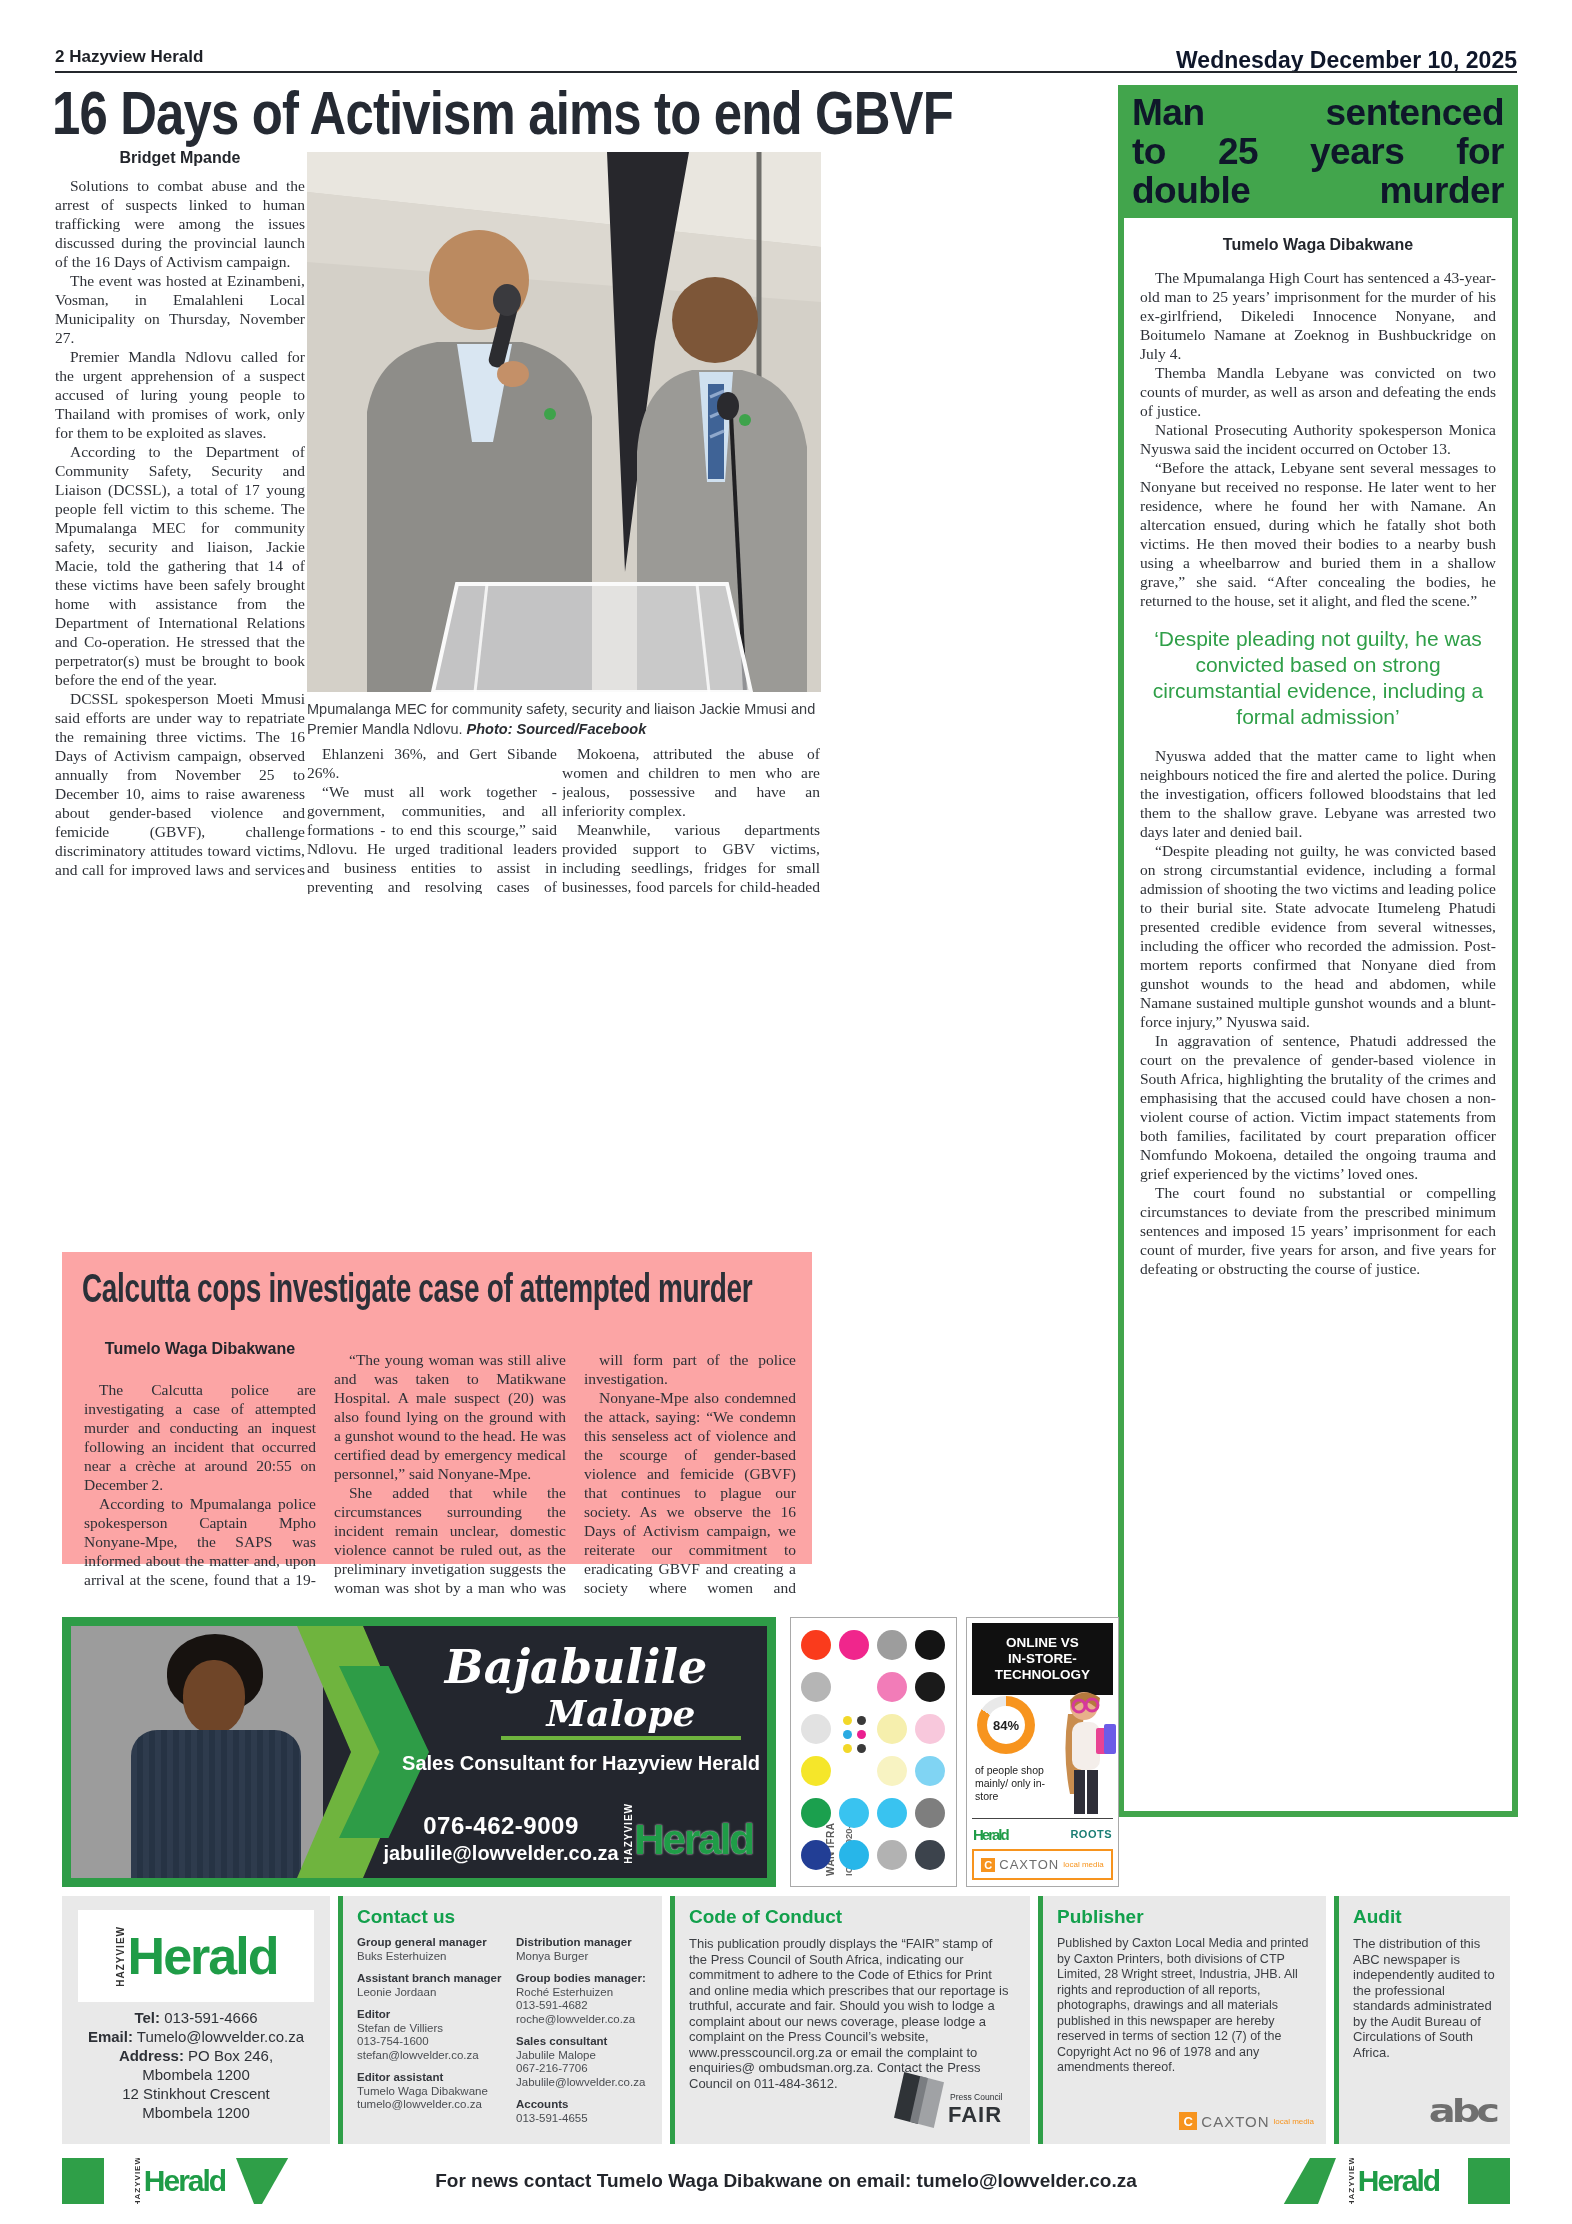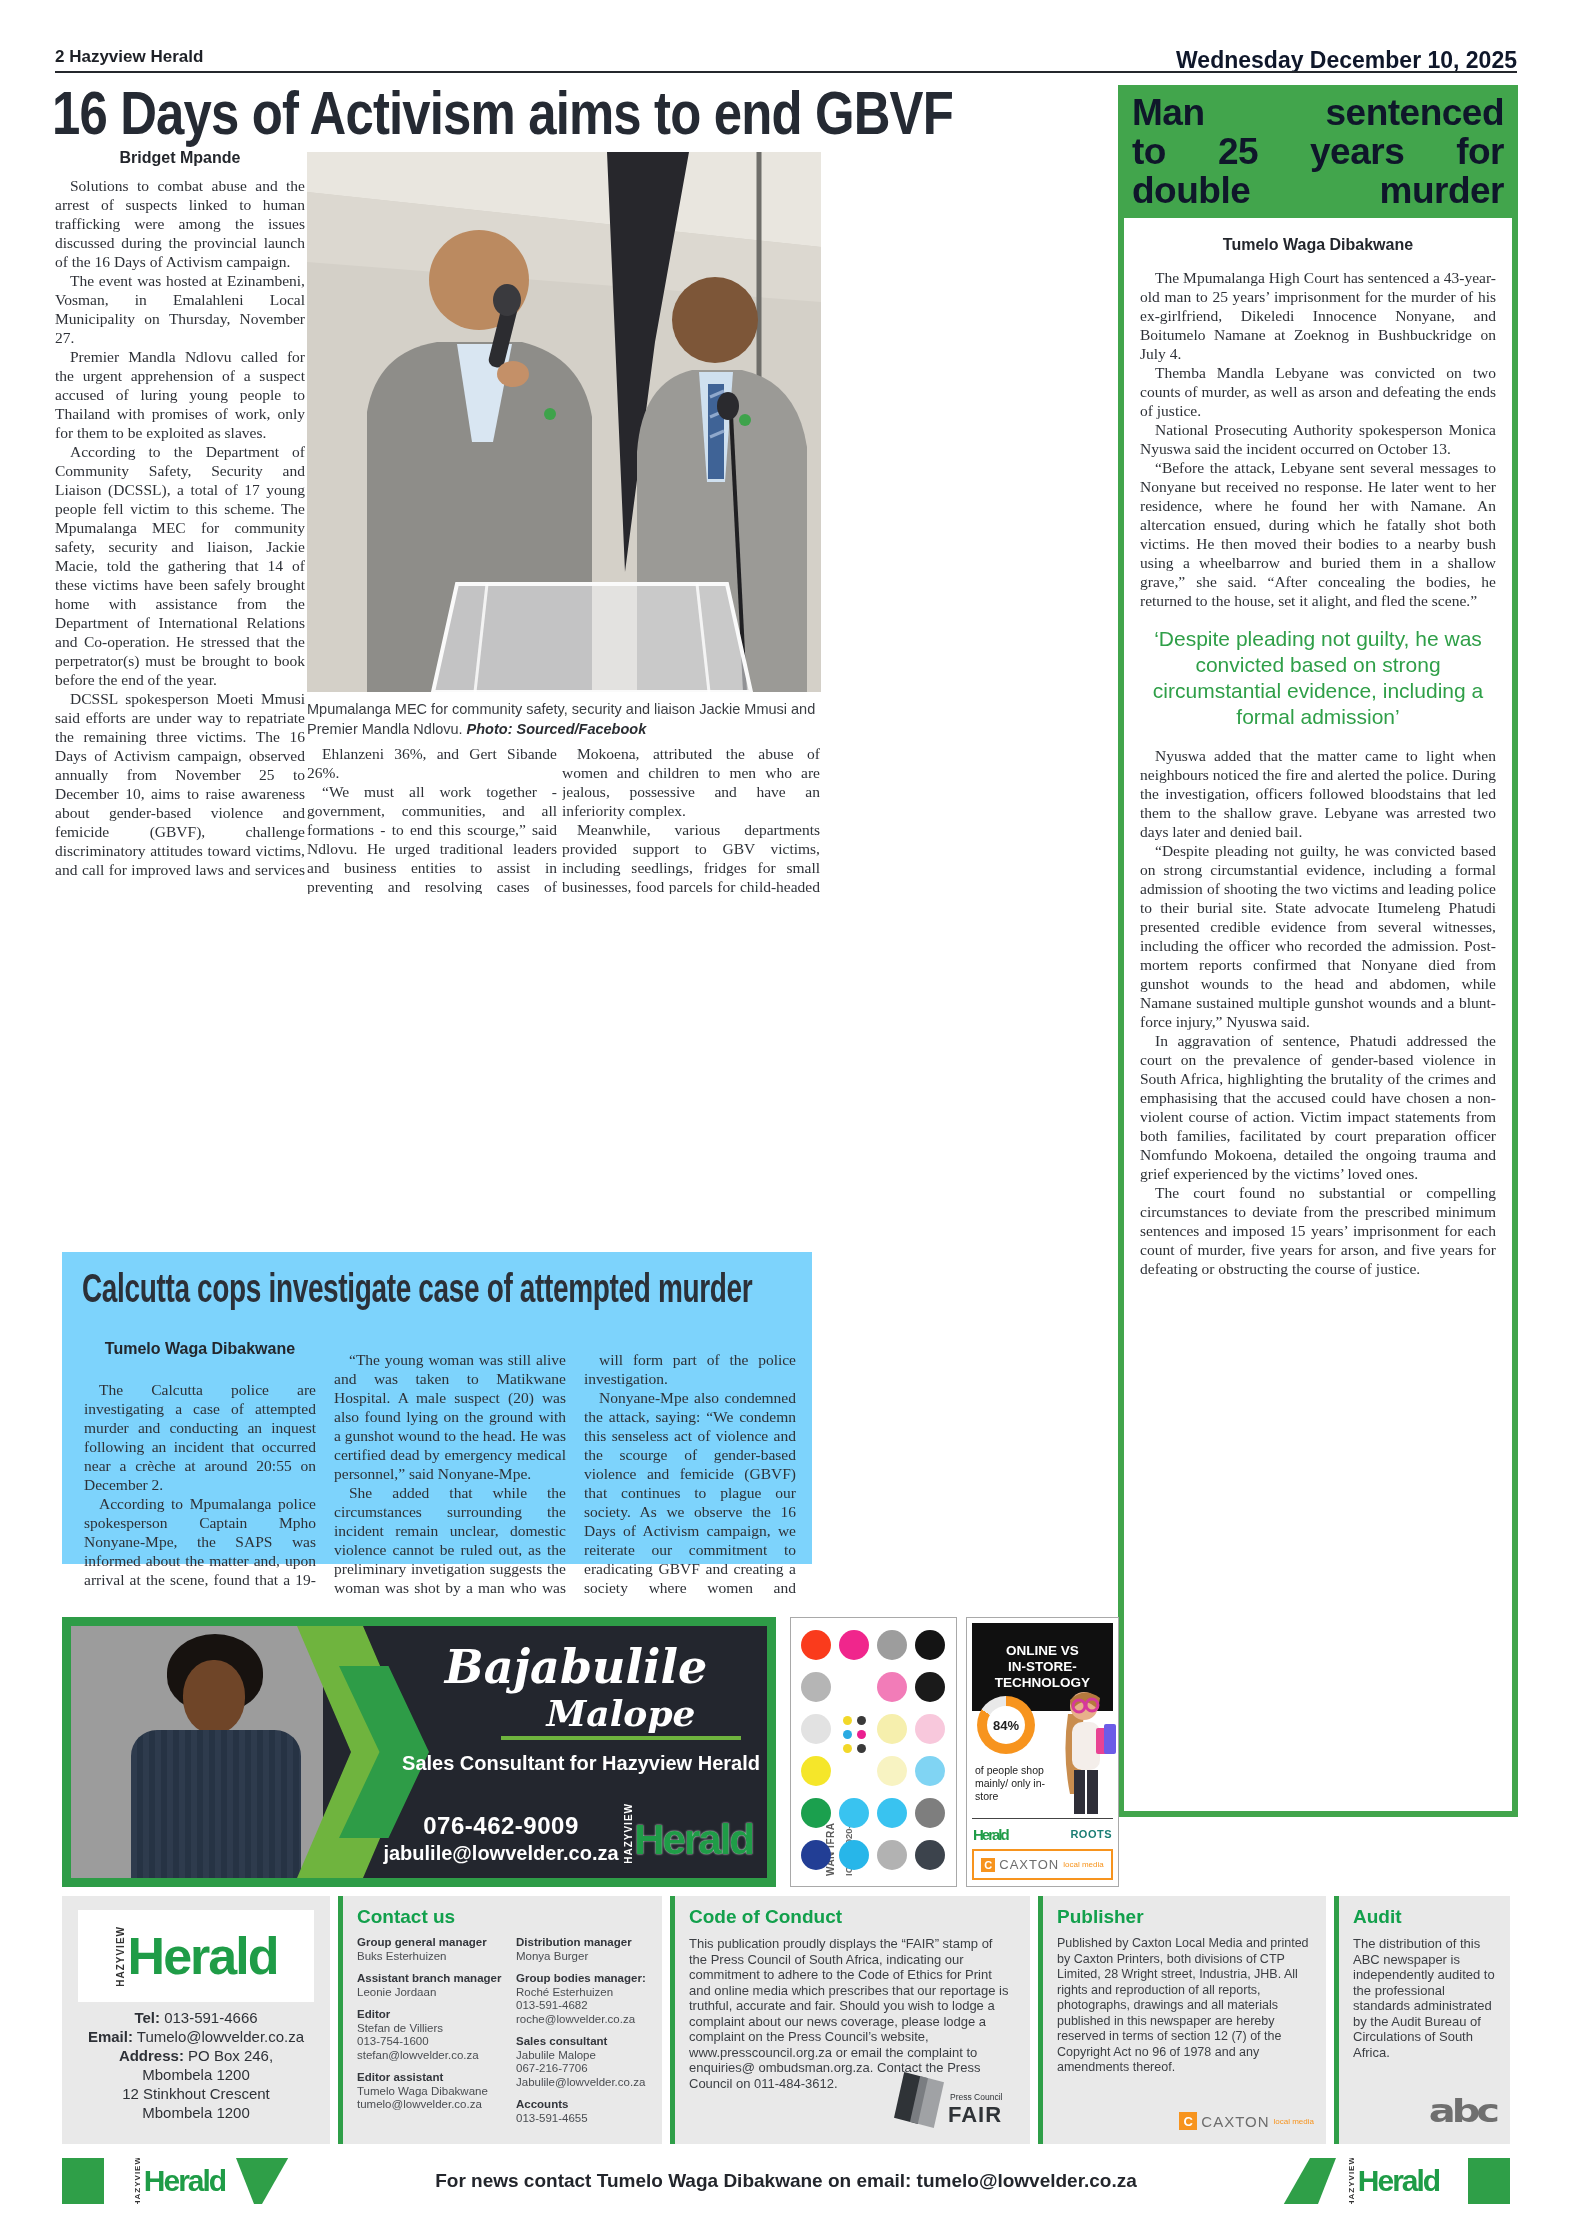--- a/index.html
+++ b/index.html
@@ -41,21 +41,21 @@
               border-right:6px solid #42a54c;border-bottom:6px solid #42a54c;background:#fff;
               box-sizing:border-box;padding:16px 16px 0 16px;overflow:hidden;}
   .sb-byline{margin:2px 0 14px 0;}
   .sb-content .bodytext{font-family:"Liberation Serif",serif;font-size:15.5px;line-height:19px;
                         text-align:justify;color:#2e3137;}
   .sb-content .bodytext p{margin:0;text-indent:15px;}
   .pull-quote{margin:16px 6px;color:#2f9f48;font-size:21px;line-height:26px;font-weight:400;
               text-align:center;}
 
   
-  .calcutta{left:62px;top:1252px;width:750px;height:312px;background:#7dd3fc;}
+  .calcutta{left:62px;top:1252px;width:750px;height:312px;background:#fca5a5;}
   .calc-headline{position:absolute;left:20px;top:14px;width:720px;height:52px;overflow:hidden;}
   .calc-headline span{display:inline-block;white-space:nowrap;font-size:40px;font-weight:700;
       color:#2b3038;letter-spacing:-.5px;transform:scaleX(.70);transform-origin:left top;}
   .calc-byline{position:absolute;left:22px;top:88px;width:232px;}
   .ccol{position:absolute;font-family:"Liberation Serif",serif;font-size:15.5px;line-height:19px;
         text-align:justify;color:#2e3137;overflow:hidden;}
   .ccol p{margin:0;text-indent:15px;}
   .ccol1{left:22px;top:128px;width:232px;height:214px;}
   .ccol2{left:272px;top:98px;width:232px;height:246px;}
   .ccol3{left:522px;top:98px;width:212px;height:246px;}
@@ -95,21 +95,21 @@
   .dot{position:absolute;border-radius:50%;}
   .wanifra{position:absolute;left:34px;top:148px;height:110px;writing-mode:vertical-rl;
            transform:rotate(180deg);font-size:10px;font-weight:700;color:#5a5a5a;letter-spacing:.5px;}
   .icqc{position:absolute;left:52px;top:148px;height:110px;writing-mode:vertical-rl;
         transform:rotate(180deg);font-size:9.5px;font-weight:700;color:#6a6a6a;}
 
   
   .store-ad{left:966px;top:1617px;width:153px;height:270px;background:#fff;border:1px solid #a9a9a9;
             box-sizing:border-box;overflow:hidden;}
   .st-title{position:absolute;left:5px;top:5px;right:5px;background:#101010;color:#fff;text-align:center;
-            font-weight:700;font-size:13.5px;line-height:16px;padding:20px 0;}
+            font-weight:700;font-size:13.5px;line-height:16px;padding:12px 0;}
   .st-donut{position:absolute;left:10px;top:78px;width:58px;height:58px;border-radius:50%;}
   .st-donut::after{content:"";position:absolute;left:10px;top:10px;width:38px;height:38px;
                    border-radius:50%;background:#fff;}
   .st-pct{position:absolute;left:10px;top:78px;width:58px;height:58px;display:flex;align-items:center;
           justify-content:center;font-weight:700;font-size:13px;color:#222;z-index:2;}
   .st-cap{position:absolute;left:8px;top:146px;width:80px;font-size:10.5px;line-height:13px;color:#222;}
   .st-figure{position:absolute;right:2px;top:66px;width:62px;height:130px;}
   .st-div{position:absolute;left:5px;right:5px;top:200px;height:1px;background:#444;}
   .st-brands{position:absolute;left:6px;right:6px;top:205px;height:22px;display:flex;
              justify-content:space-between;align-items:center;}

